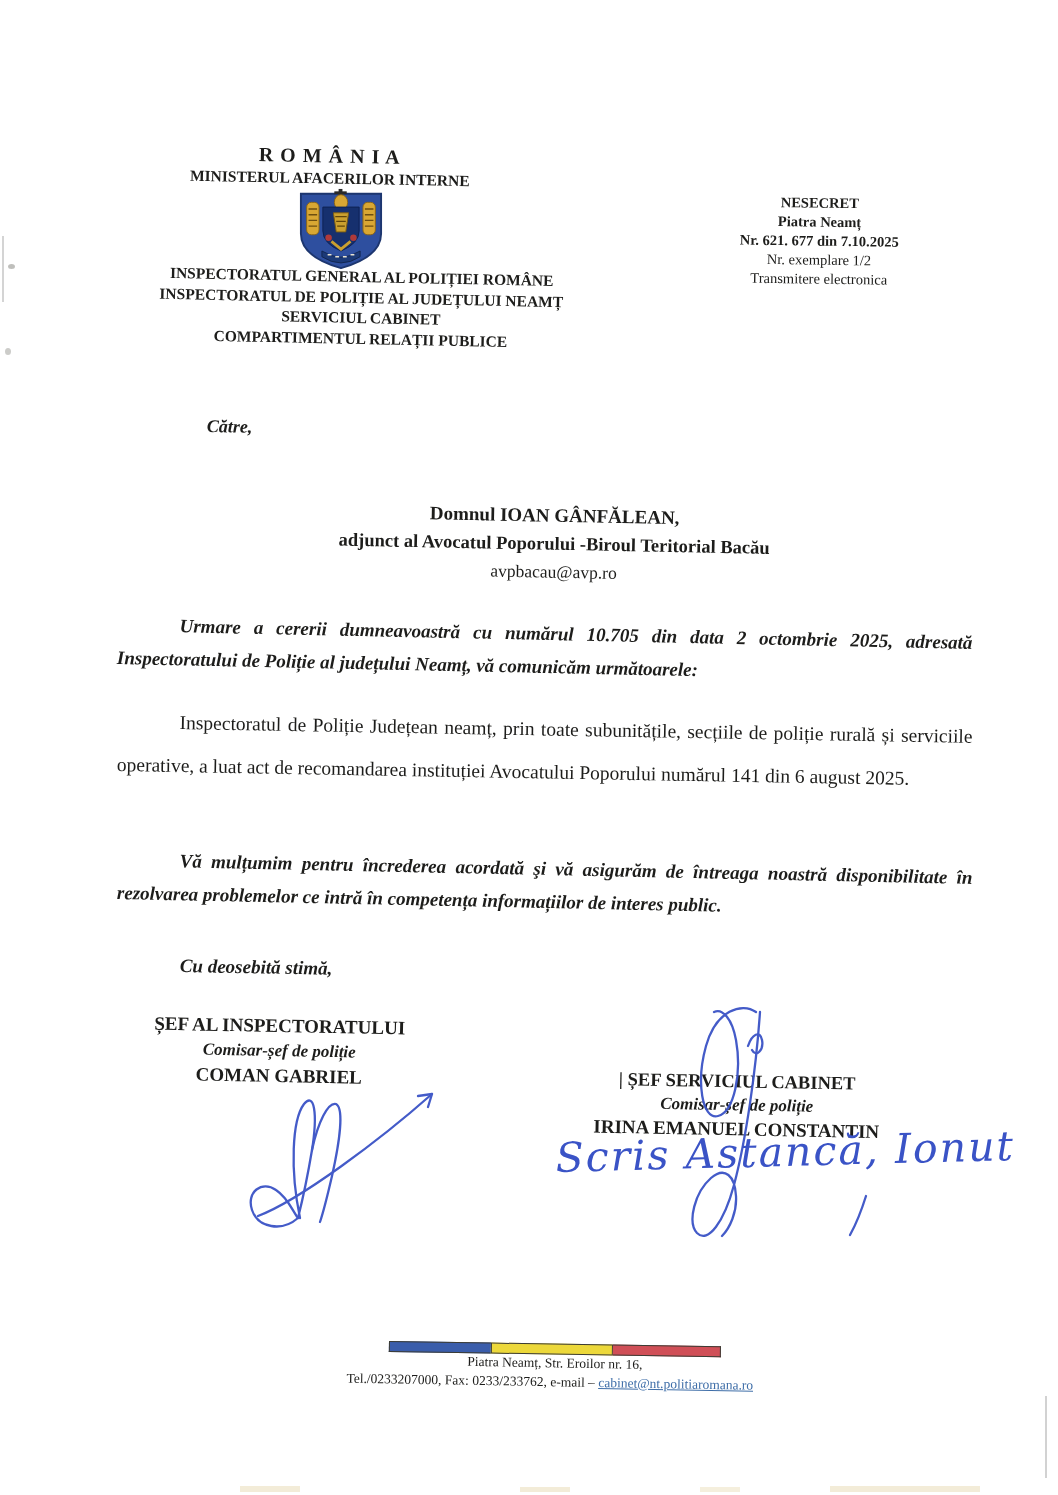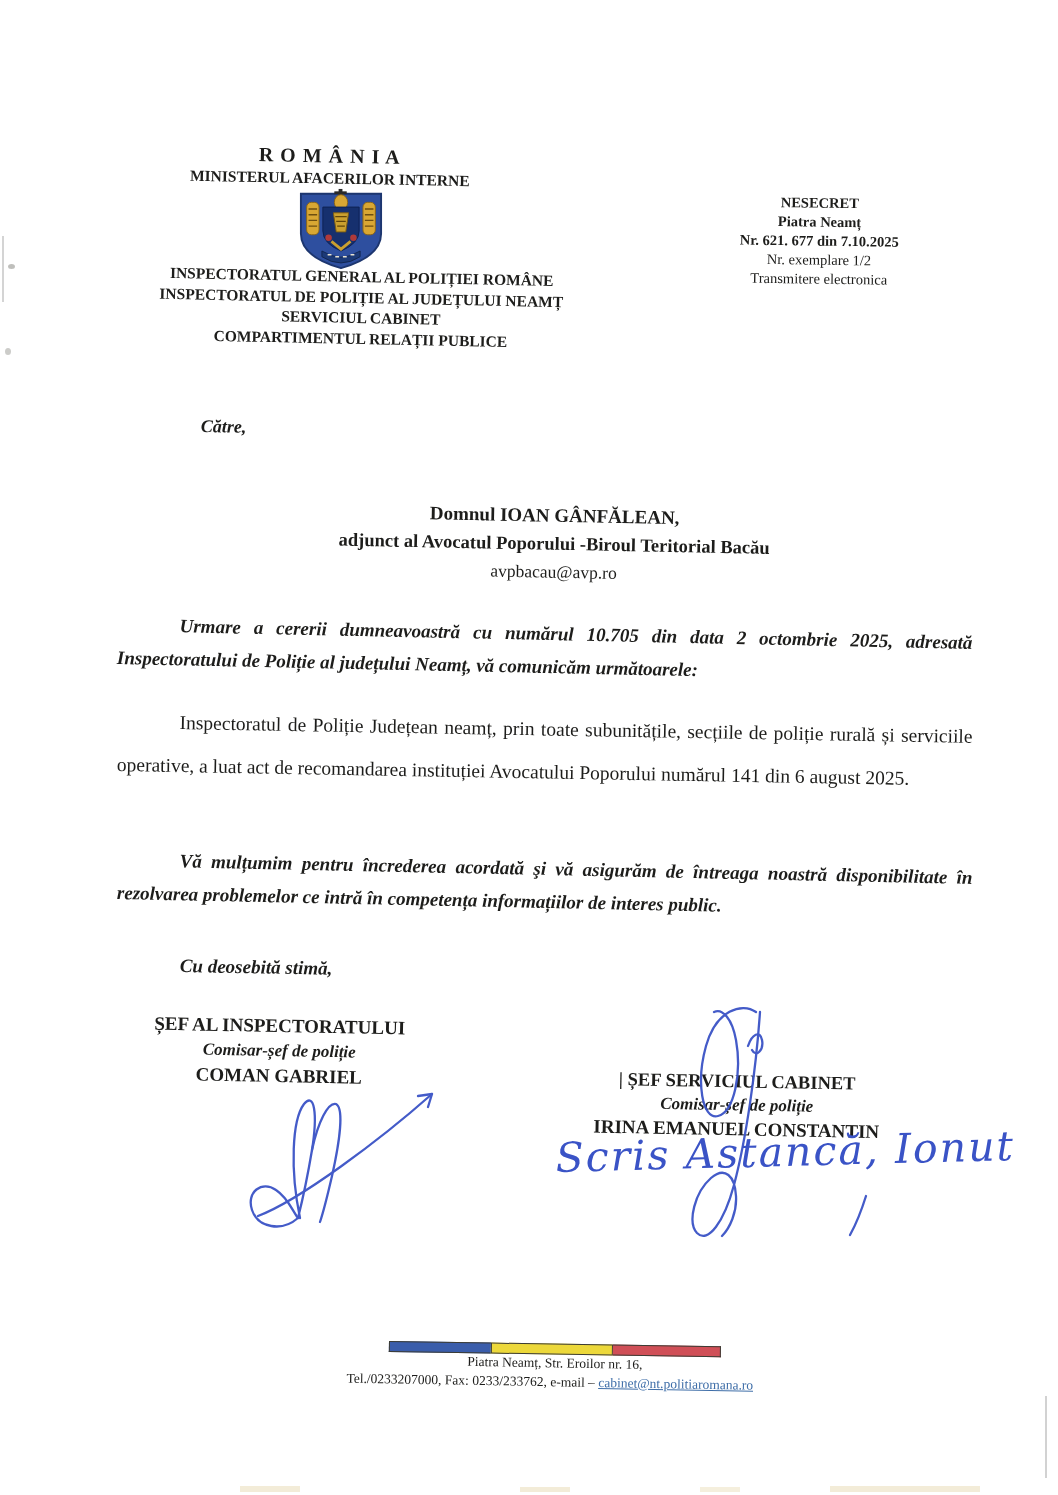--- a/index.html
+++ b/index.html
@@ -13,21 +13,21 @@
   .b{font-weight:bold;}
   .i{font-style:italic;}
   .just{text-align:justify;}
   
   .country{left:150px;top:141px;width:360px;font-size:20px;letter-spacing:1px;transform:rotate(1.1deg);}
   .ministry{left:150px;top:166px;width:360px;font-size:15.5px;transform:rotate(1.1deg);}
   .coat{left:293px;top:188px;width:96px;height:84px;}
   .orglines{left:124px;top:262px;width:476px;font-size:15.5px;line-height:20.5px;transform:rotate(1.2deg);}
   .meta{left:700px;top:192px;width:240px;font-size:14.5px;line-height:19px;transform:rotate(0.8deg);}
   
-  .salutation{left:201px;top:416px;font-size:18px;transform:rotate(1deg);}
+  .salutation{left:207px;top:416px;font-size:18px;transform:rotate(1deg);}
   .addressee{left:255px;top:496px;width:600px;line-height:28px;transform:rotate(1.1deg);}
   .addr-name{font-size:19px;}
   .addr-title{font-size:18.5px;}
   .addr-email{font-size:17.5px;}
   .para{left:118px;width:855px;text-indent:62px;}
   .p1{top:608px;font-size:19px;line-height:33px;transform:rotate(1.2deg);}
   .p2{top:700px;font-size:19.5px;line-height:43px;transform:rotate(1deg);}
   .p3{top:843px;font-size:19px;line-height:33px;transform:rotate(1.2deg);}
   .closing{left:180px;top:955px;font-size:19px;transform:rotate(1deg);}
   

